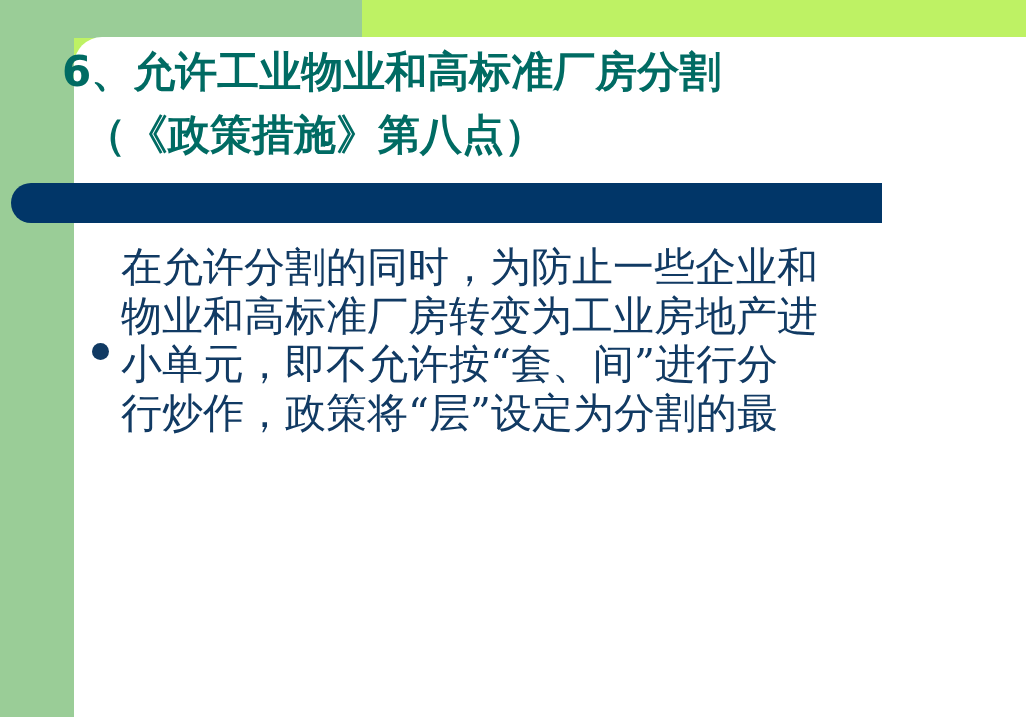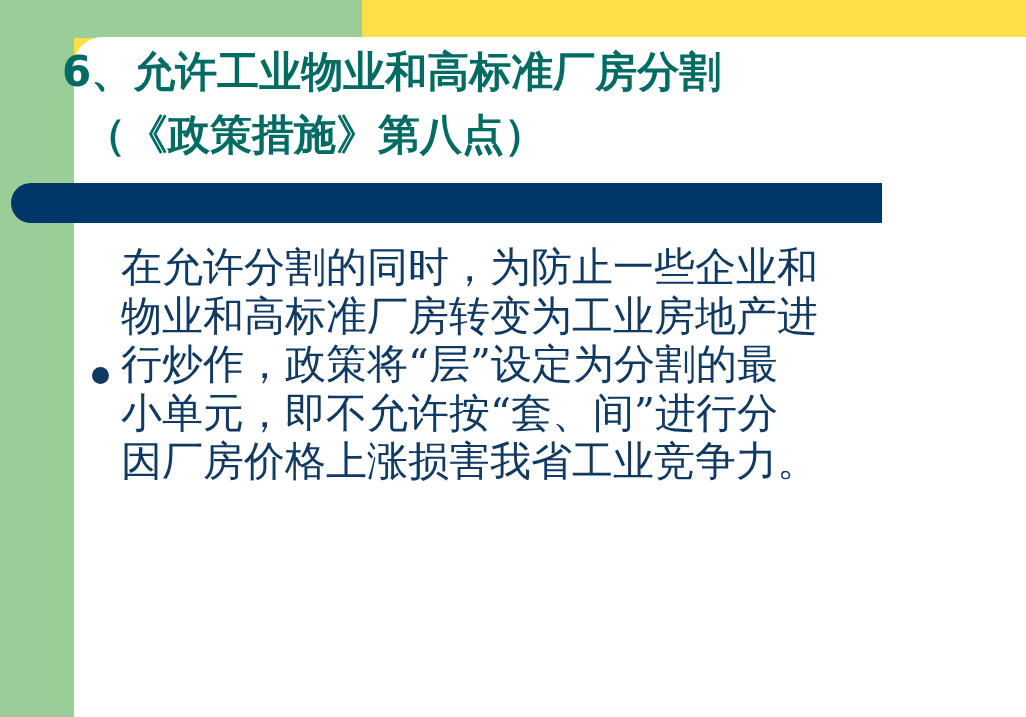--- a/index.html
+++ b/index.html
@@ -7,21 +7,21 @@
     padding: 0;
     background: #ffffff;
   }
   body {
     font-family: "Liberation Sans", sans-serif;
   }
   #slide {
     position: relative;
     width: 1026px;
     height: 717px;
-    background: #fde047;
+    background: #bef264;
     overflow: hidden;
   }
 
   
   .green-top-block {
     position: absolute;
     left: 0;
     top: 0;
     width: 362px;
     height: 38px;
@@ -126,19 +126,18 @@
     <div class="title-line l2">（《政策措施》第八点）</div>
   </div>
 
   <div class="navy-bar"></div>
 
   <div class="body-block">
     <span class="bullet"></span>
     <div class="body-text">
       <div class="body-line">在允许分割的同时，为防止一些企业和</div>
       <div class="body-line">物业和高标准厂房转变为工业房地产进</div>
+      <div class="body-line">小单元，即不允许按“套、间”进行分</div>
       <div class="body-line">行炒作，政策将“层”设定为分割的最</div>
-      <div class="body-line">小单元，即不允许按“套、间”进行分</div>
-      <div class="body-line">因厂房价格上涨损害我省工业竞争力。</div>
     </div>
   </div>
 
 </div>
 
 </body></html>

